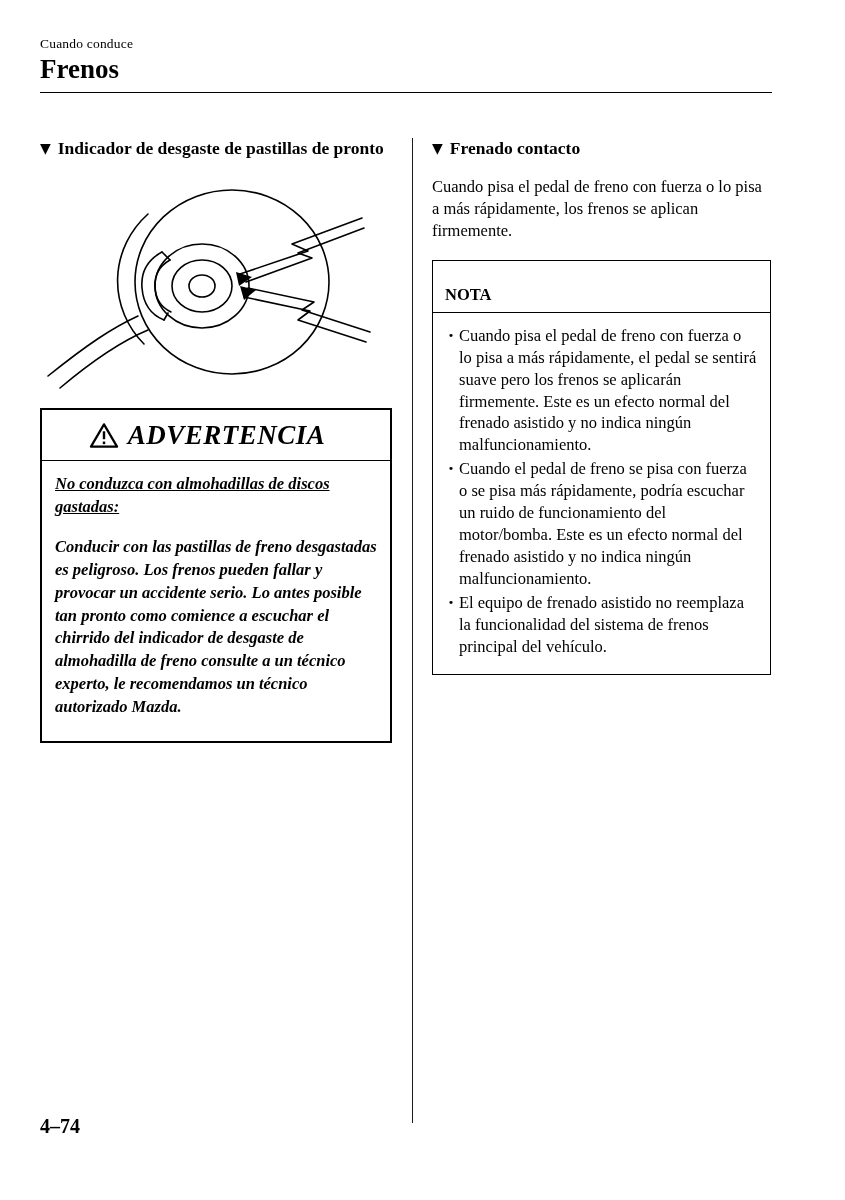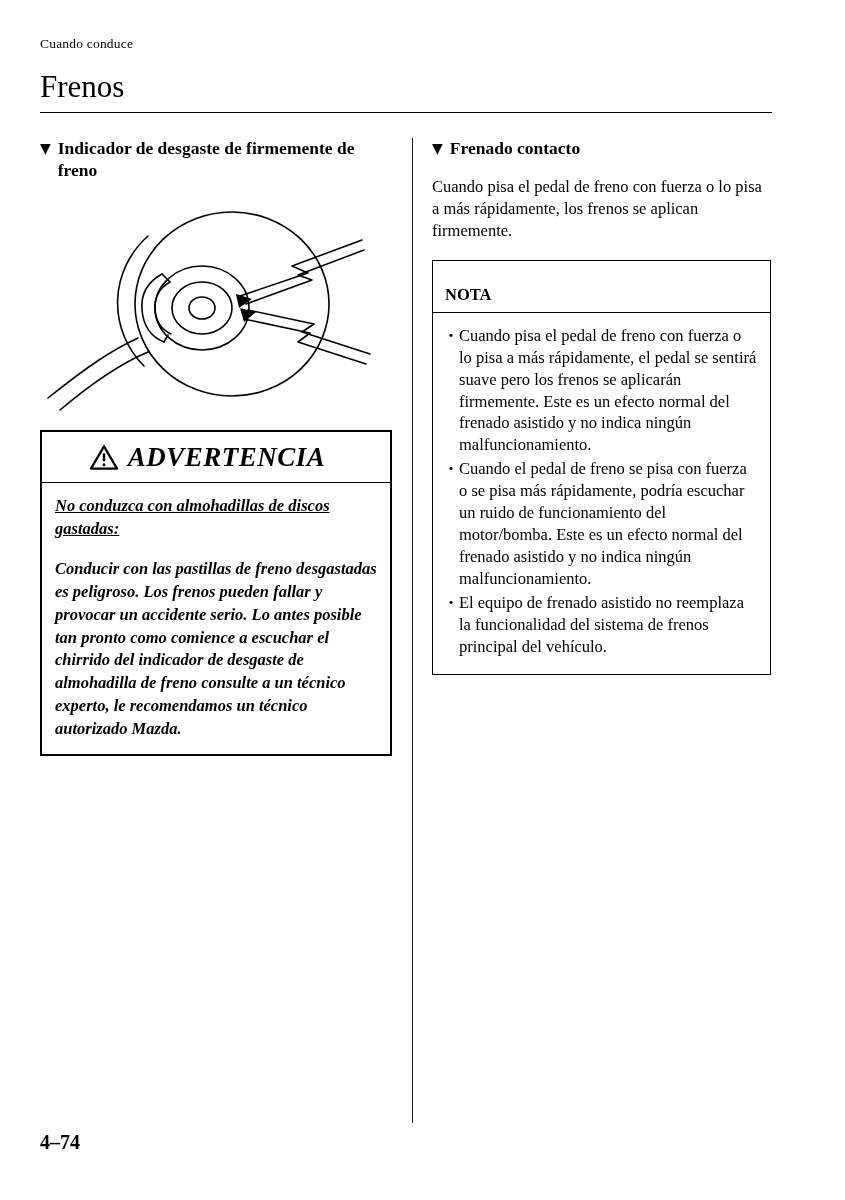--- a/index.html
+++ b/index.html
@@ -7,21 +7,21 @@
   body {
     width:845px; height:1200px;
     font-family:"Liberation Serif", serif;
     color:#000; position:relative; overflow:hidden;
   }
   .page { position:absolute; inset:0; }
 
   
   .header { position:absolute; top:36px; left:40px; width:732px; }
   .eyebrow { font-size:13.5px; font-weight:normal; letter-spacing:.2px; }
-  .page-title { font-size:31px; font-weight:normal; margin-top:17px; }
+  .page-title { font-size:27px; font-weight:bold; margin-top:2px; }
   .header-rule { border-bottom:1.6px solid #000; margin-top:7px; }
 
   
   .columns { position:absolute; top:138px; left:40px; width:732px; display:flex; }
   .col-left  { width:352px; }
   .col-gap   { width:40px; display:flex; justify-content:center; }
   .v-divider { width:1px; background:#1a1a1a; height:985px; }
   .col-right { width:339px; }
 
   
@@ -36,54 +36,54 @@
     fill:none; stroke:#000; stroke-width:1.6; stroke-linecap:round; stroke-linejoin:round;
   }
   .illustration .fillhead { fill:#000; stroke:none; }
 
   
   .warning-box { border:2px solid #000; margin-top:6px; }
   .warning-title-row { display:flex; align-items:center; justify-content:center; padding:10px 26px 9px 8px; }
   .warning-title { font-size:27px; font-weight:bold; font-style:italic; letter-spacing:.5px; }
   .warn-icon { width:30px; height:27px; margin-right:9px; flex:0 0 auto; }
   .warning-divider { border-top:1.6px solid #000; }
-  .warning-body { padding:12px 13px 14px 13px; font-size:16.5px; font-weight:bold; font-style:italic; line-height:1.38; }
+  .warning-body { padding:12px 13px 22px 13px; font-size:16.5px; font-weight:bold; font-style:italic; line-height:1.38; }
   .warning-subtitle { text-decoration:underline; display:block; }
   .warning-text { display:block;margin-top:18px; }
 
   
   .note-box { border:1.6px solid #000; margin-top:6px; }
   .note-title { font-weight:bold; font-size:16.5px; padding:8px 12px 7px 12px;margin-top:16px; }
   .note-divider { border-top:1.4px solid #000; }
   .note-list { list-style:none; padding:12px 12px 14px 10px; }
   .note-item { display:flex; font-size:16.5px; line-height:1.33; margin-bottom:2px; }
   .note-bullet { width:16px; flex:0 0 16px; text-align:center; font-family:"DejaVu Sans", sans-serif; font-size:11px; line-height:2; }
   .note-item-text { flex:1; }
 
   
-  .footer { position:absolute; left:40px; bottom:46px; font-size:20px; font-weight:bold; }
+  .footer { position:absolute; left:40px; bottom:62px; font-size:20px; font-weight:bold; }
 </style>
 </head>
 <body>
 
 <div class="page">
 
   <div class="header">
     <div class="eyebrow">Cuando conduce</div>
     <div class="page-title">Frenos</div>
     <div class="header-rule"></div>
   </div>
 
   <div class="columns">
 
     <div class="col-left">
 
       <div class="sec-head">
         <span class="sec-marker">▼</span>
-        <span>Indicador de desgaste de firmemente de freno</span>
+        <span>Indicador de desgaste de pastillas de pronto</span>
       </div>
 
 
       <svg class="illustration" viewBox="0 0 348 218" aria-label="brake disc wear indicator drawing">
 
         <ellipse cx="192" cy="106" rx="97" ry="92"></ellipse>
         <path d="M 108 38 A 97 92 0 0 0 104 168"></path>
 
         <path d="M 8 200 C 48 168, 72 152, 98 140"></path>
         <path d="M 20 212 C 58 180, 84 164, 108 154"></path>

